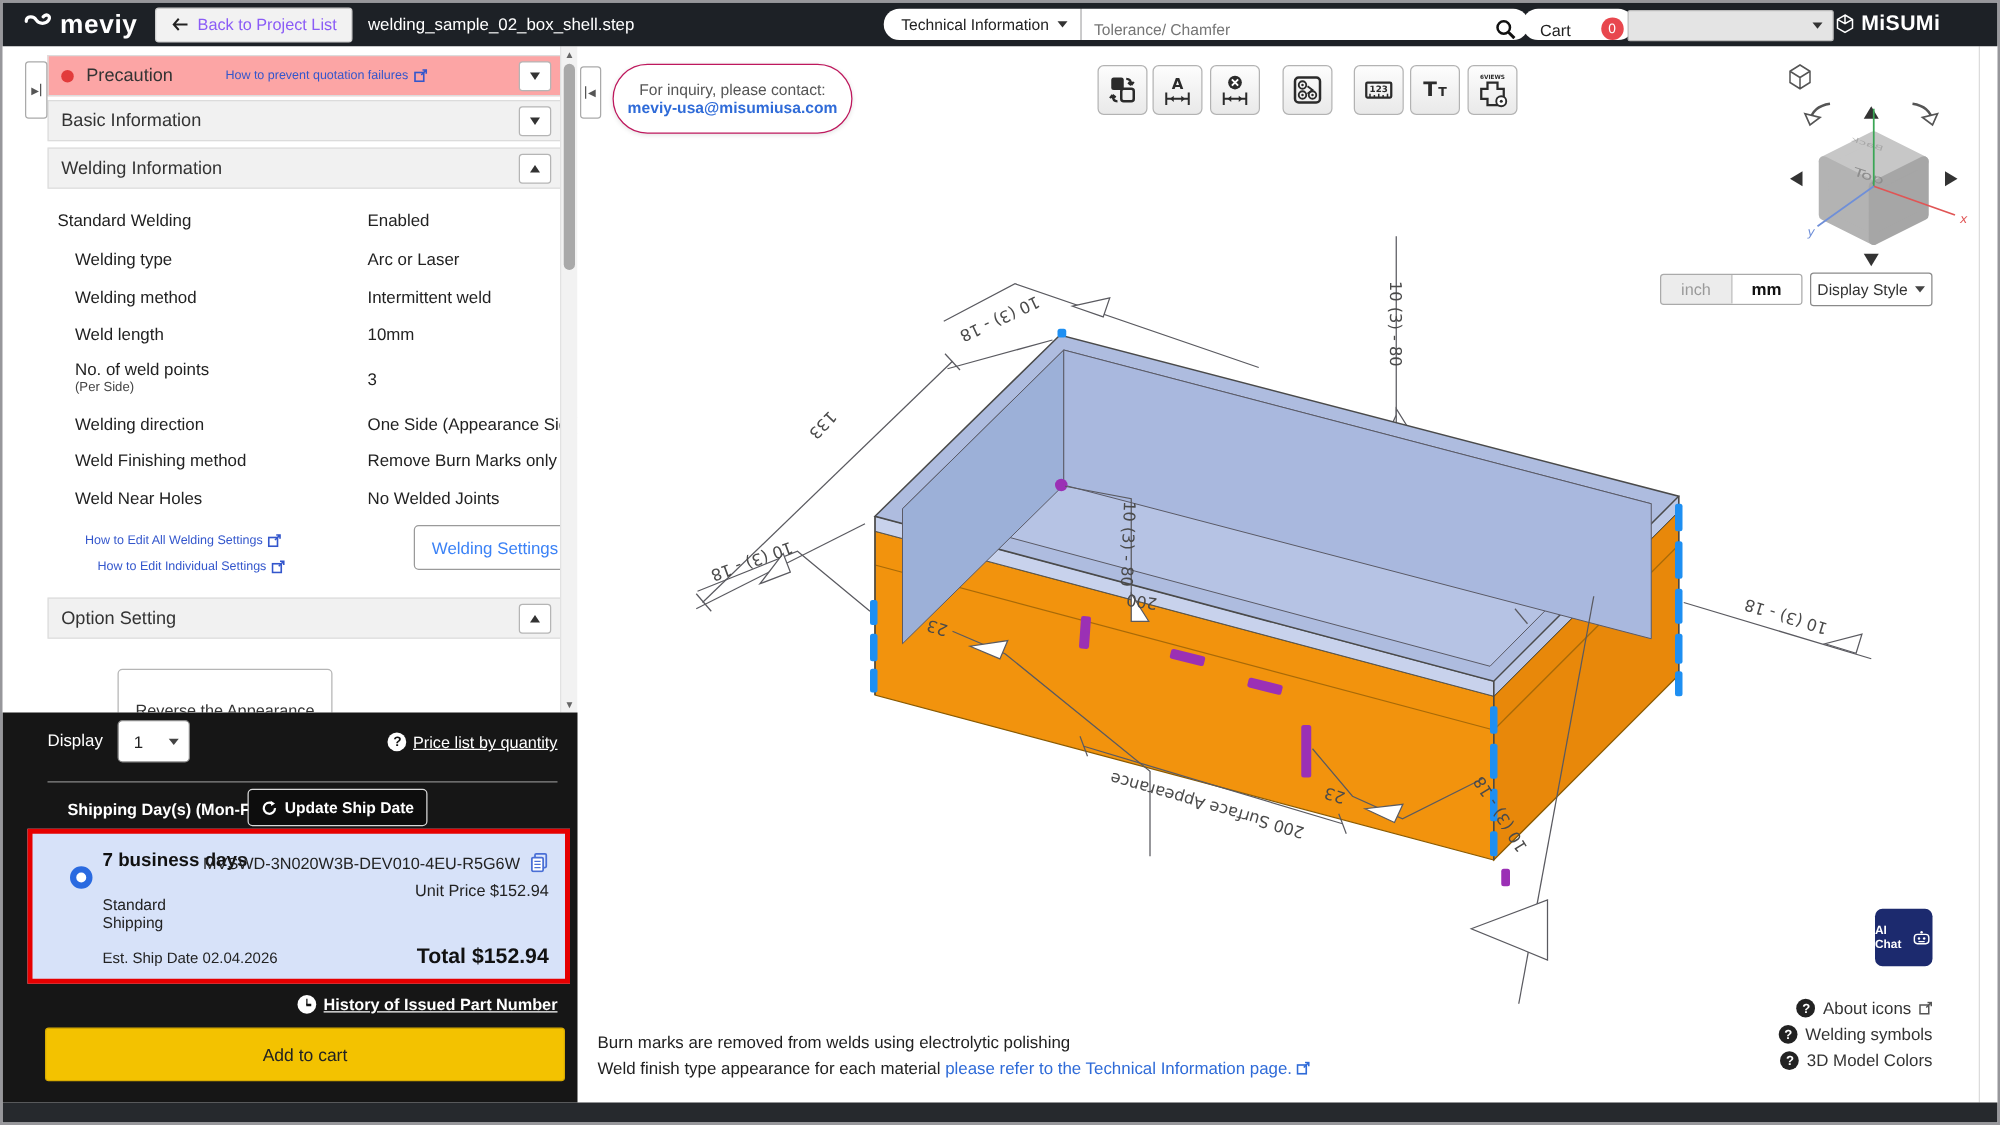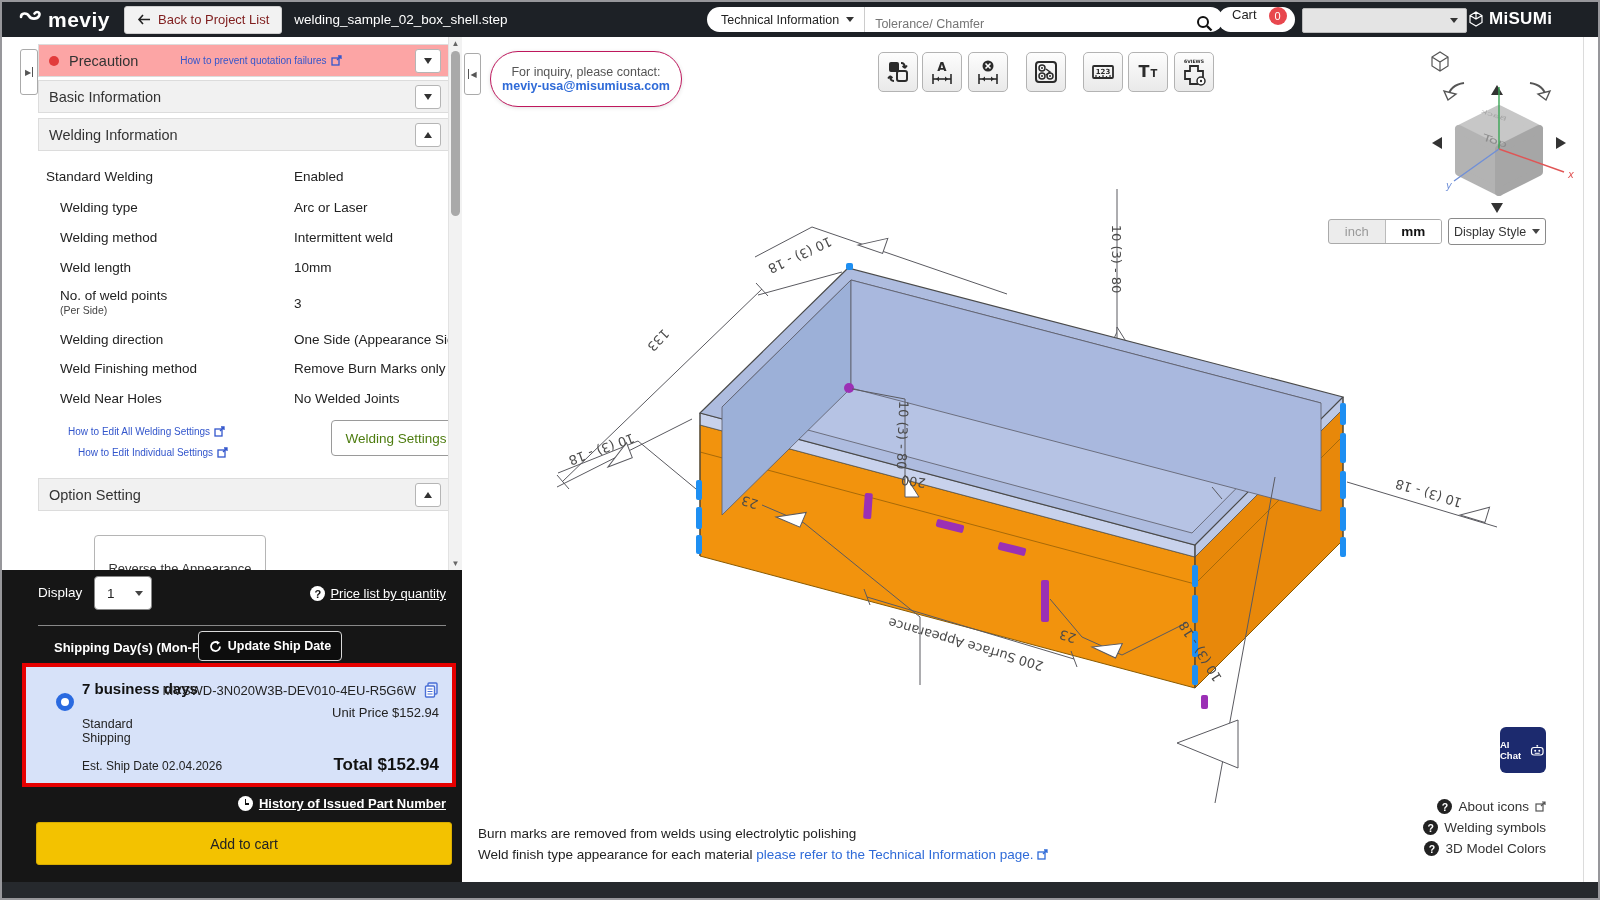--- a/index.html
+++ b/index.html
@@ -4,29 +4,29 @@
 <style>
   html,body{margin:0;padding:0}
   body{width:1600px;height:900px;position:relative;overflow:hidden;background:#fff;
        font-family:"Liberation Sans","DejaVu Sans",sans-serif;color:#222;-webkit-font-smoothing:antialiased}
   .frame{position:absolute;inset:0;border:2px solid #97979b;pointer-events:none;z-index:99}
   .bottomstrip{position:absolute;left:2px;right:2px;bottom:2px;height:16px;background:#26292d;z-index:50}
 
   
   .topbar{position:absolute;left:2px;top:2px;right:2px;height:35px;background:#1d2126;display:flex;align-items:center;color:#fff;z-index:60}
   .logo{display:flex;align-items:flex-start;gap:4px;margin-left:16px;font-weight:bold;font-size:21px;letter-spacing:.5px}
-  .backbtn{margin-left:14px;background:#f2f2f2;color:#7f1d1d;border:1px solid #cfcfcf;border-radius:3px;height:26px;
+  .backbtn{margin-left:14px;background:#f2f2f2;color:#8b5cf6;border:1px solid #cfcfcf;border-radius:3px;height:26px;
            display:flex;align-items:center;gap:7px;padding:0 12px;font-size:13px;cursor:pointer}
   .filename{margin-left:12px;font-size:13.5px;color:#fff}
   .searchgrp{position:absolute;left:705px;top:5px;display:flex;height:25px}
   .searchcat{background:#fff;color:#222;border-right:1px solid #ccc;border-radius:14px 0 0 14px;display:flex;align-items:center;gap:7px;padding:0 10px 0 14px;font-size:12.5px}
   .searchbox{width:340px;background:#fff;border-radius:0 14px 14px 0;display:flex;align-items:flex-end;padding:0 10px 0 8px}
   .searchbox input{border:0;outline:0;flex:1;font-size:12.5px;font-family:inherit;color:#333}
   .cartpill{position:absolute;left:1216px;top:5px;height:25px;background:#fff;border-radius:14px;color:#222;
-            display:flex;align-items:flex-start;gap:12px;padding:0 8px 0 14px;font-size:13px;cursor:pointer}
+            display:flex;align-items:flex-end;gap:24px;padding:0 8px 0 14px;font-size:13px;cursor:pointer}
   .cartbadge{width:18px;height:18px;border-radius:50%;background:#e8474e;color:#fff;font-size:11px;display:flex;align-items:center;justify-content:center}
   .topselect{position:absolute;left:1300px;top:6px;width:155px;height:23px;background:#e4e4e4;border:1px solid #bbb;border-radius:2px;
              display:flex;align-items:center;justify-content:flex-end;padding-right:8px;color:#333;cursor:pointer}
   .brand{position:absolute;left:1466px;top:7px;display:flex;align-items:center;gap:5px;font-weight:bold;font-size:17px;letter-spacing:.3px}
   .chev{width:0;height:0;border-left:4px solid transparent;border-right:4px solid transparent;border-top:5px solid #444}
   .chev.white{border-top-color:#333}
 
   
   .sidebar{position:absolute;left:2px;top:37px;width:460px;height:533px;background:#fff;overflow:hidden;z-index:40}
   .sb-handle{position:absolute;left:18px;top:12px;width:16px;height:44px;background:#fff;border:1px solid #aaa;border-radius:3px;
@@ -37,21 +37,21 @@
   .collbtn{margin-left:auto;width:24px;height:22px;background:#fff;border:1px solid #b5b5b5;border-radius:3px;
            display:flex;align-items:center;justify-content:center;cursor:pointer}
   .tri-dn{width:0;height:0;border-left:4.5px solid transparent;border-right:4.5px solid transparent;border-top:6px solid #333}
   .tri-up{width:0;height:0;border-left:4.5px solid transparent;border-right:4.5px solid transparent;border-bottom:6px solid #333}
   .reddot{width:10px;height:10px;border-radius:50%;background:#e23b3b;margin-right:10px}
   a.bluelink{color:#3356cc;text-decoration:none;font-size:10px;cursor:pointer;display:inline-flex;align-items:center;gap:4px}
   .wrow{position:absolute;font-size:13.5px;color:#222}
   .wval{position:absolute;left:248px;top:0;white-space:nowrap}
   .wsub{font-size:10.5px;color:#444;margin-top:1px}
   .wsettings{position:absolute;left:293px;top:383px;width:128px;height:34px;background:#fff;border:1px solid #9a9a9a;border-radius:4px;
-             font-size:13.5px;color:#4d7c0f;display:flex;align-items:center;justify-content:center;cursor:pointer}
+             font-size:13.5px;color:#3b82f6;display:flex;align-items:center;justify-content:center;cursor:pointer}
   .reversebtn{position:absolute;left:56px;top:498px;width:172px;height:58px;background:#fff;border:1px solid #b5b5b5;border-radius:4px;
               font-size:13px;color:#333;display:flex;align-items:flex-end;justify-content:center;padding-bottom:16px;box-sizing:border-box;cursor:pointer}
   .sb-scroll{position:absolute;right:0;top:0;width:13px;height:533px;background:#f2f2f2;border-left:1px solid #e2e2e2}
   .sb-thumb{position:absolute;left:2px;top:14px;width:9px;height:165px;background:#a9a9a9;border-radius:5px;cursor:pointer}
   .sb-arrow{position:absolute;left:0;width:13px;height:13px;color:#666;font-size:8px;display:flex;align-items:center;justify-content:center;cursor:pointer}
 
   
   .quote{position:absolute;left:2px;top:570px;width:460px;height:312px;background:#161616;color:#fff;z-index:45}
   .qty-label{position:absolute;left:36px;top:15px;font-size:13.5px}
   .qty-select{position:absolute;left:92px;top:6px;width:56px;height:32px;background:#fff;border:1px solid #888;border-radius:4px;color:#222;

